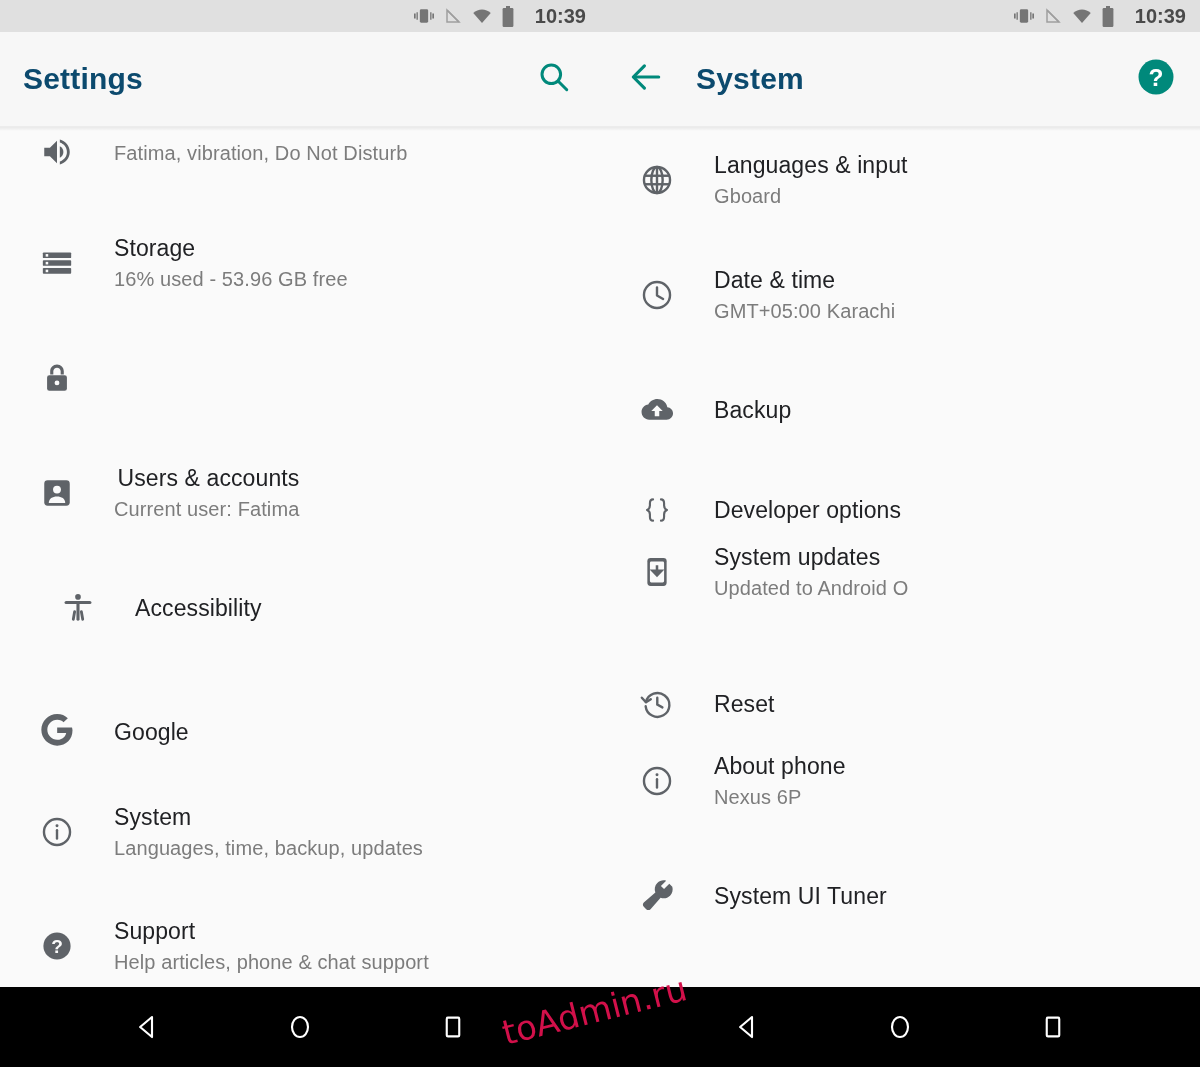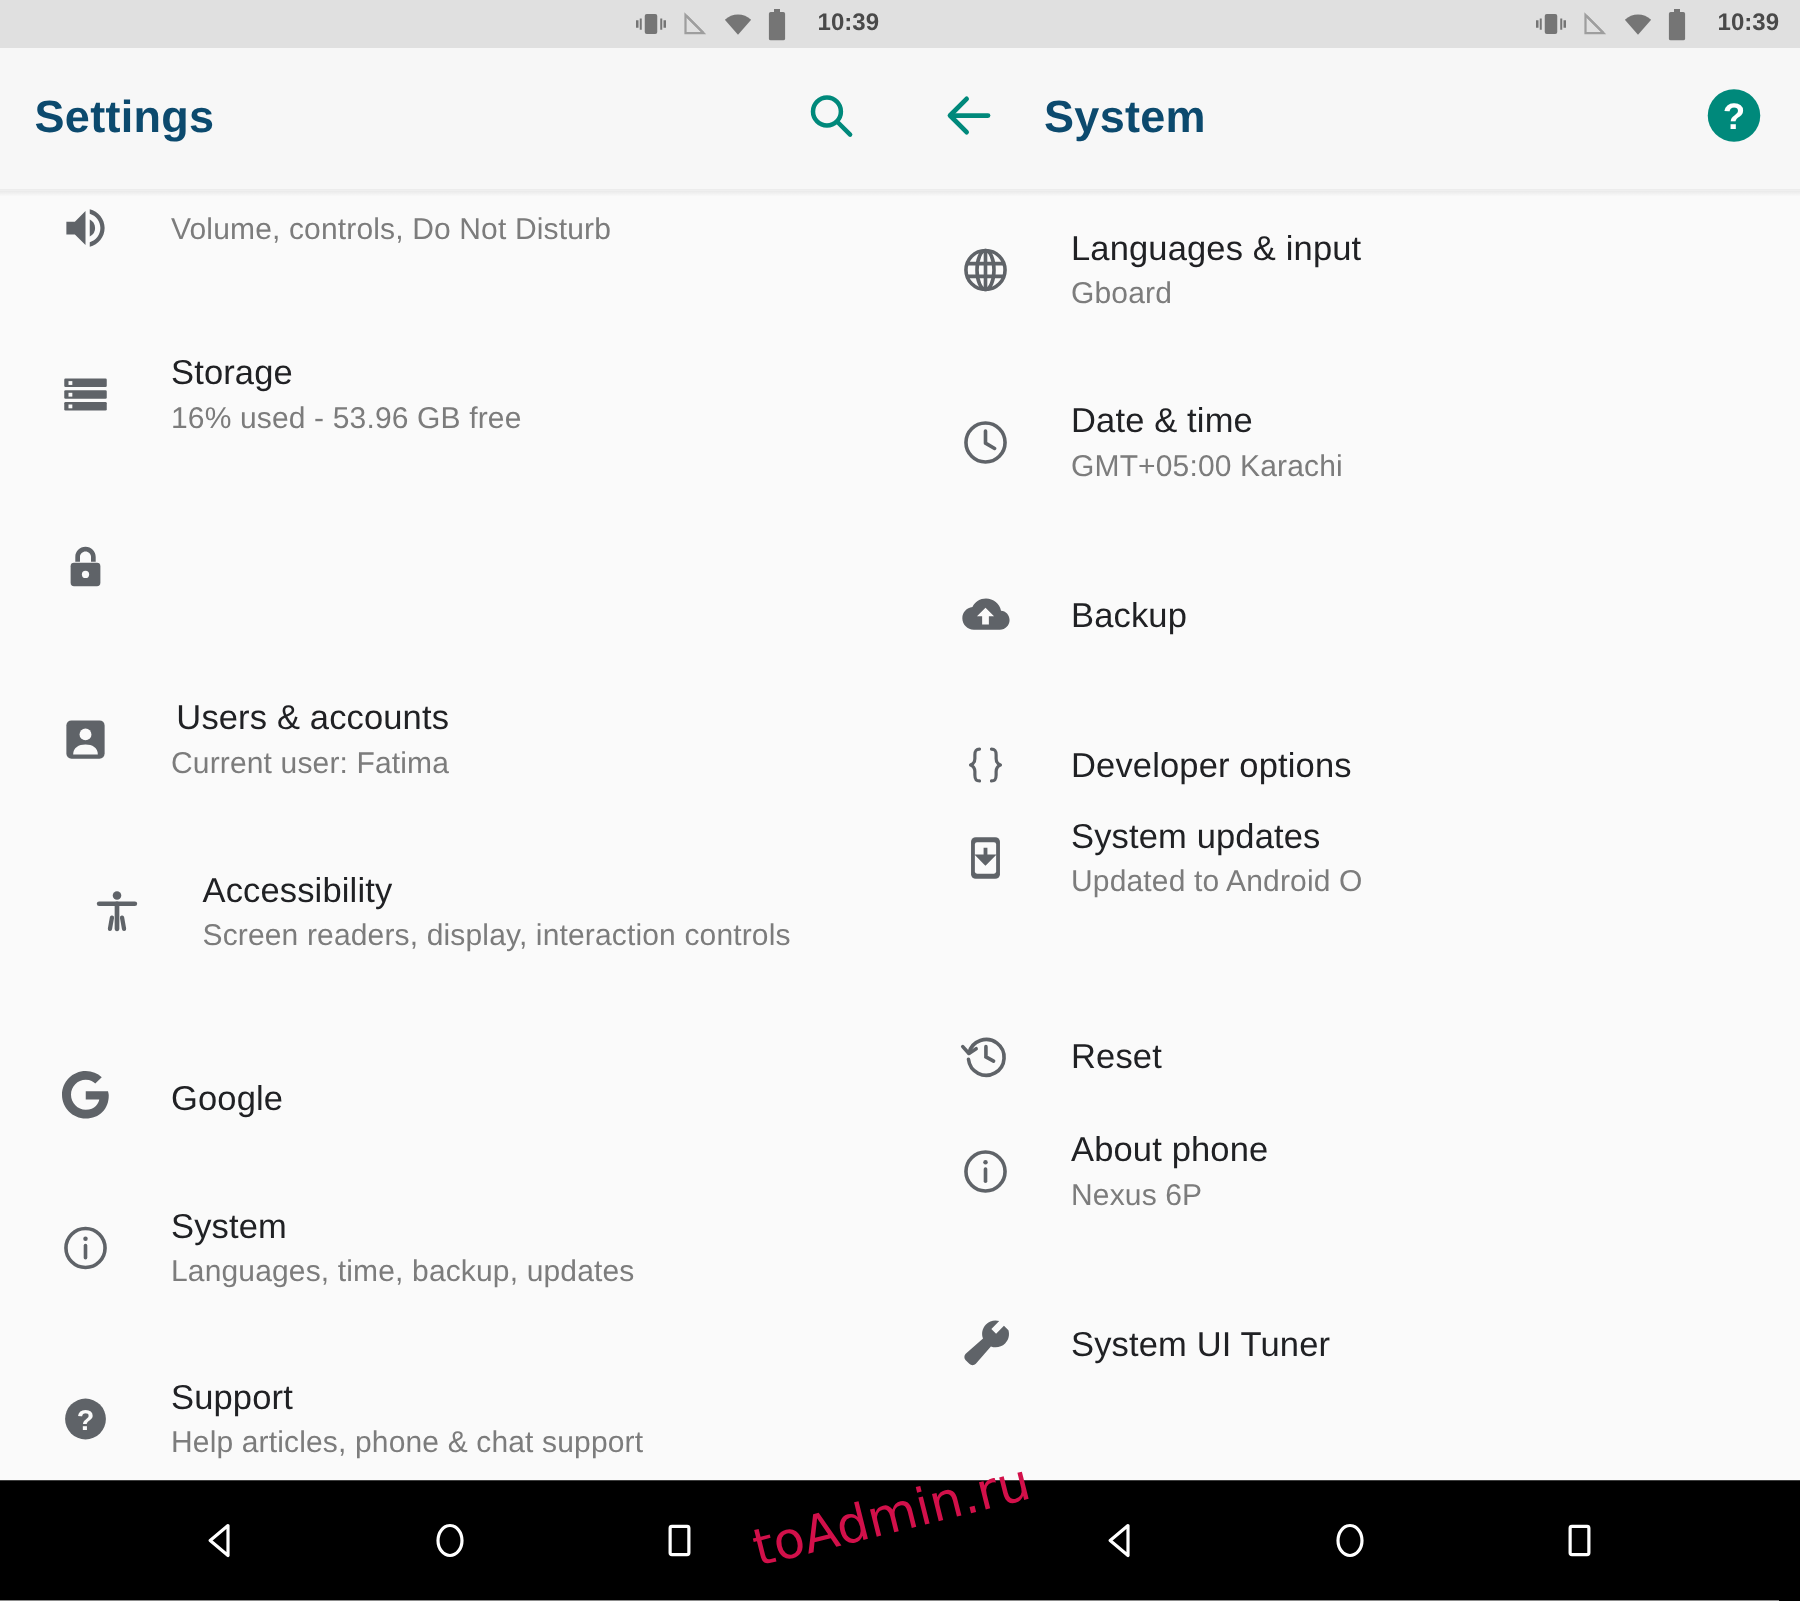--- a/index.html
+++ b/index.html
@@ -34,21 +34,21 @@
     height: 32px;
     background: #e0e0e0;
     display: flex;
     align-items: center;
     justify-content: flex-end;
     padding-right: 14px;
     gap: 9px;
   }
   .sb-icon { display: flex; align-items: center; justify-content: center; }
   .sb-time {
-    font-size: 16px;
+    font-size: 20px;
     font-weight: bold;
     color: #4a4a4a;
     letter-spacing: 0px;
     line-height: 32px;
     margin-left: 12px;
   }
 
   
   .appbar-row {
     display: flex;
@@ -287,21 +287,21 @@
         <div class="row" style="top:-18px;">
           <div class="icon-cell">
             <svg width="34" height="34" viewBox="0 0 24 24" fill="#5f6368">
               <path d="M3 9v6h4l5 5V4L7 9H3z"></path>
               <path d="M16.5 12c0-1.8-1-3.3-2.5-4v8c1.5-.7 2.5-2.2 2.5-4z"></path>
               <path d="M14 3.2v2.1c2.9.9 5 3.5 5 6.7s-2.1 5.8-5 6.7v2.1c4-1 7-4.6 7-8.8s-3-7.8-7-8.8z"></path>
             </svg>
           </div>
           <div class="text-cell">
             <div class="row-title"></div>
-            <div class="row-sub">Volume, controls, Do Not Disturb</div>
+            <div class="row-sub">Fatima, vibration, Do Not Disturb</div>
           </div>
         </div>
 
         <div class="row" style="top:93px;">
           <div class="icon-cell">
             <svg width="34" height="34" viewBox="0 0 24 24" fill="#5f6368">
               <rect x="2" y="4.5" width="20" height="4" rx="0.6"></rect>
               <rect x="2" y="10" width="20" height="4" rx="0.6"></rect>
               <rect x="2" y="15.5" width="20" height="4" rx="0.6"></rect>
               <rect x="4" y="5.7" width="1.8" height="1.8" fill="#fafafa"></rect>
@@ -344,21 +344,20 @@
             <svg width="34" height="34" viewBox="0 0 24 24" fill="#5f6368">
               <circle cx="12" cy="4.2" r="2"></circle>
               <rect x="2.5" y="7" width="19" height="2.2" rx="1.1"></rect>
               <rect x="10.9" y="7" width="2.2" height="14" rx="1"></rect>
               <rect x="8.2" y="13.6" width="2" height="7.4" rx="1" transform="rotate(10 9.2 17)"></rect>
               <rect x="13.8" y="13.6" width="2" height="7.4" rx="1" transform="rotate(-10 14.8 17)"></rect>
             </svg>
           </div>
           <div class="text-cell">
             <div class="row-title">Accessibility</div>
-            <div class="row-sub">Screen readers, display, interaction controls</div>
           </div>
         </div>
 
         <div class="row" style="top:562px;">
           <div class="icon-cell">
             <svg width="40" height="40" viewBox="0 0 24 24">
               <path fill="#5f6368" d="M21.3 11c0 5.4-3.7 9.2-9.2 9.2-5.3 0-9.5-4.3-9.5-9.5S6.8 1.2 12.1 1.2c2.6 0 4.7.9 6.4 2.5l-2.6 2.5c-.7-.7-1.9-1.5-3.8-1.5-3.3 0-5.9 2.7-5.9 6s2.7 6 5.9 6c3.8 0 5.2-2.7 5.4-4.1h-5.4v-3.3h8.9c.1.5.3 1 .3 1.7z"></path>
             </svg>
           </div>
           <div class="text-cell">

